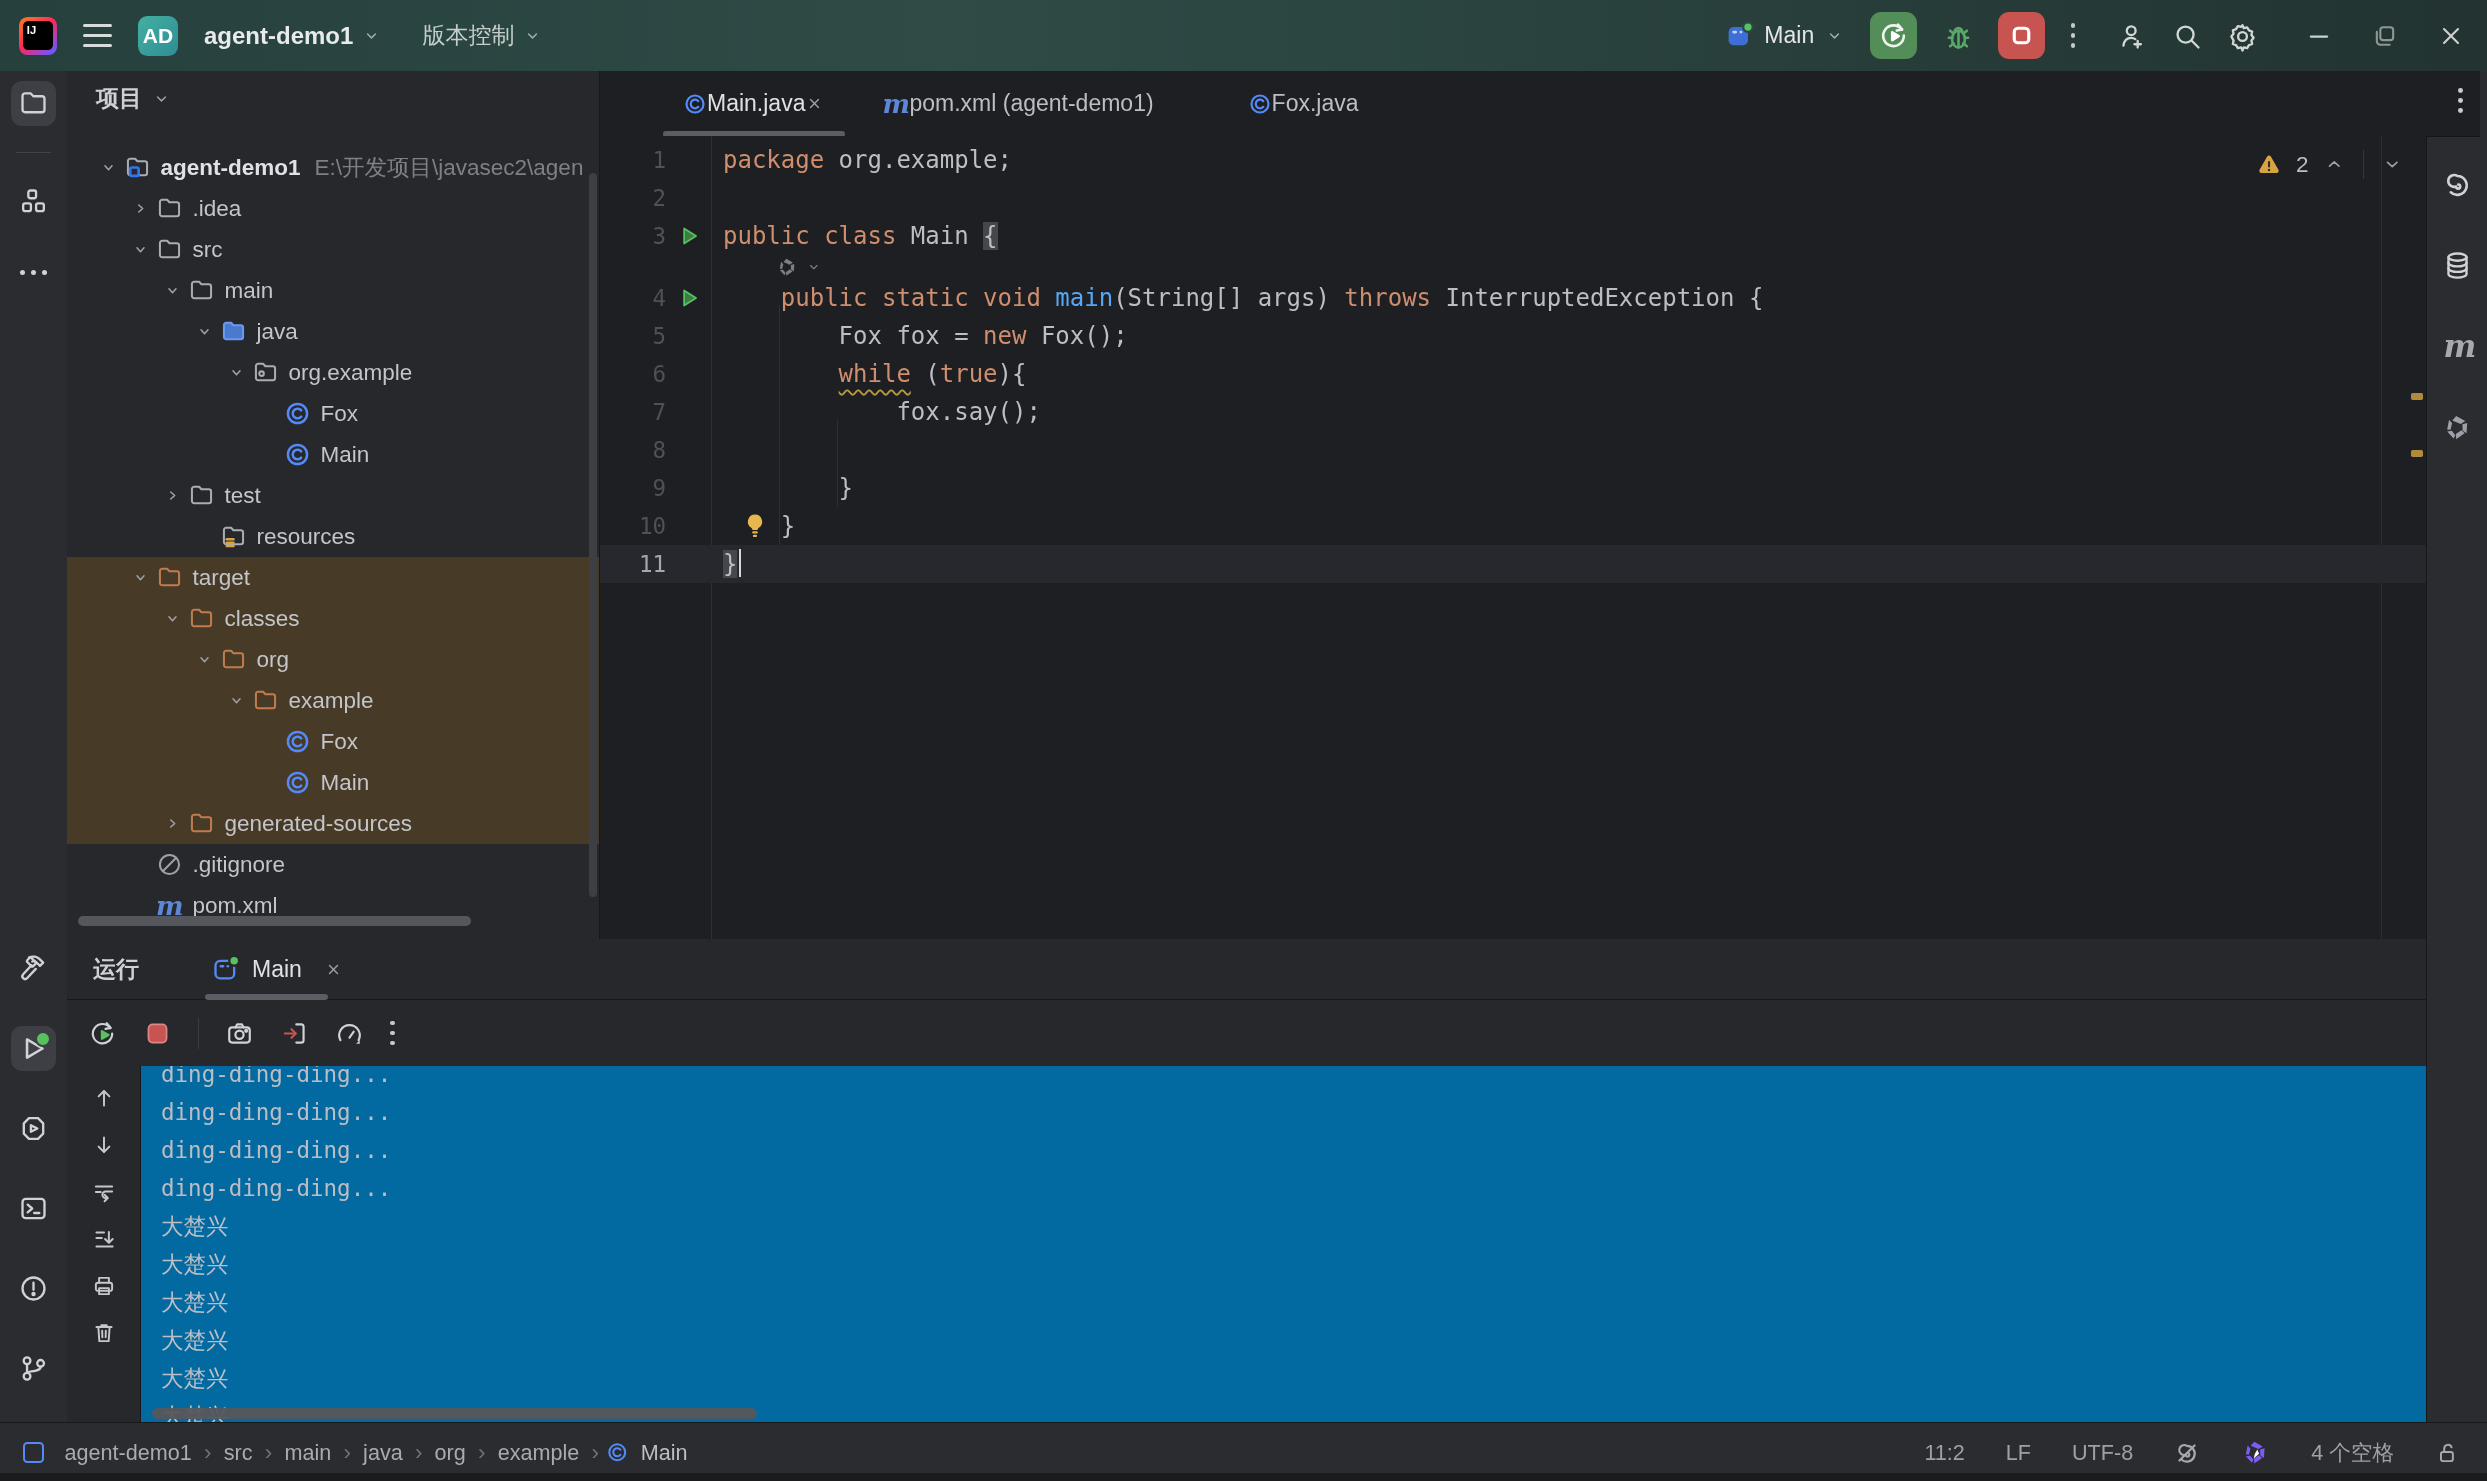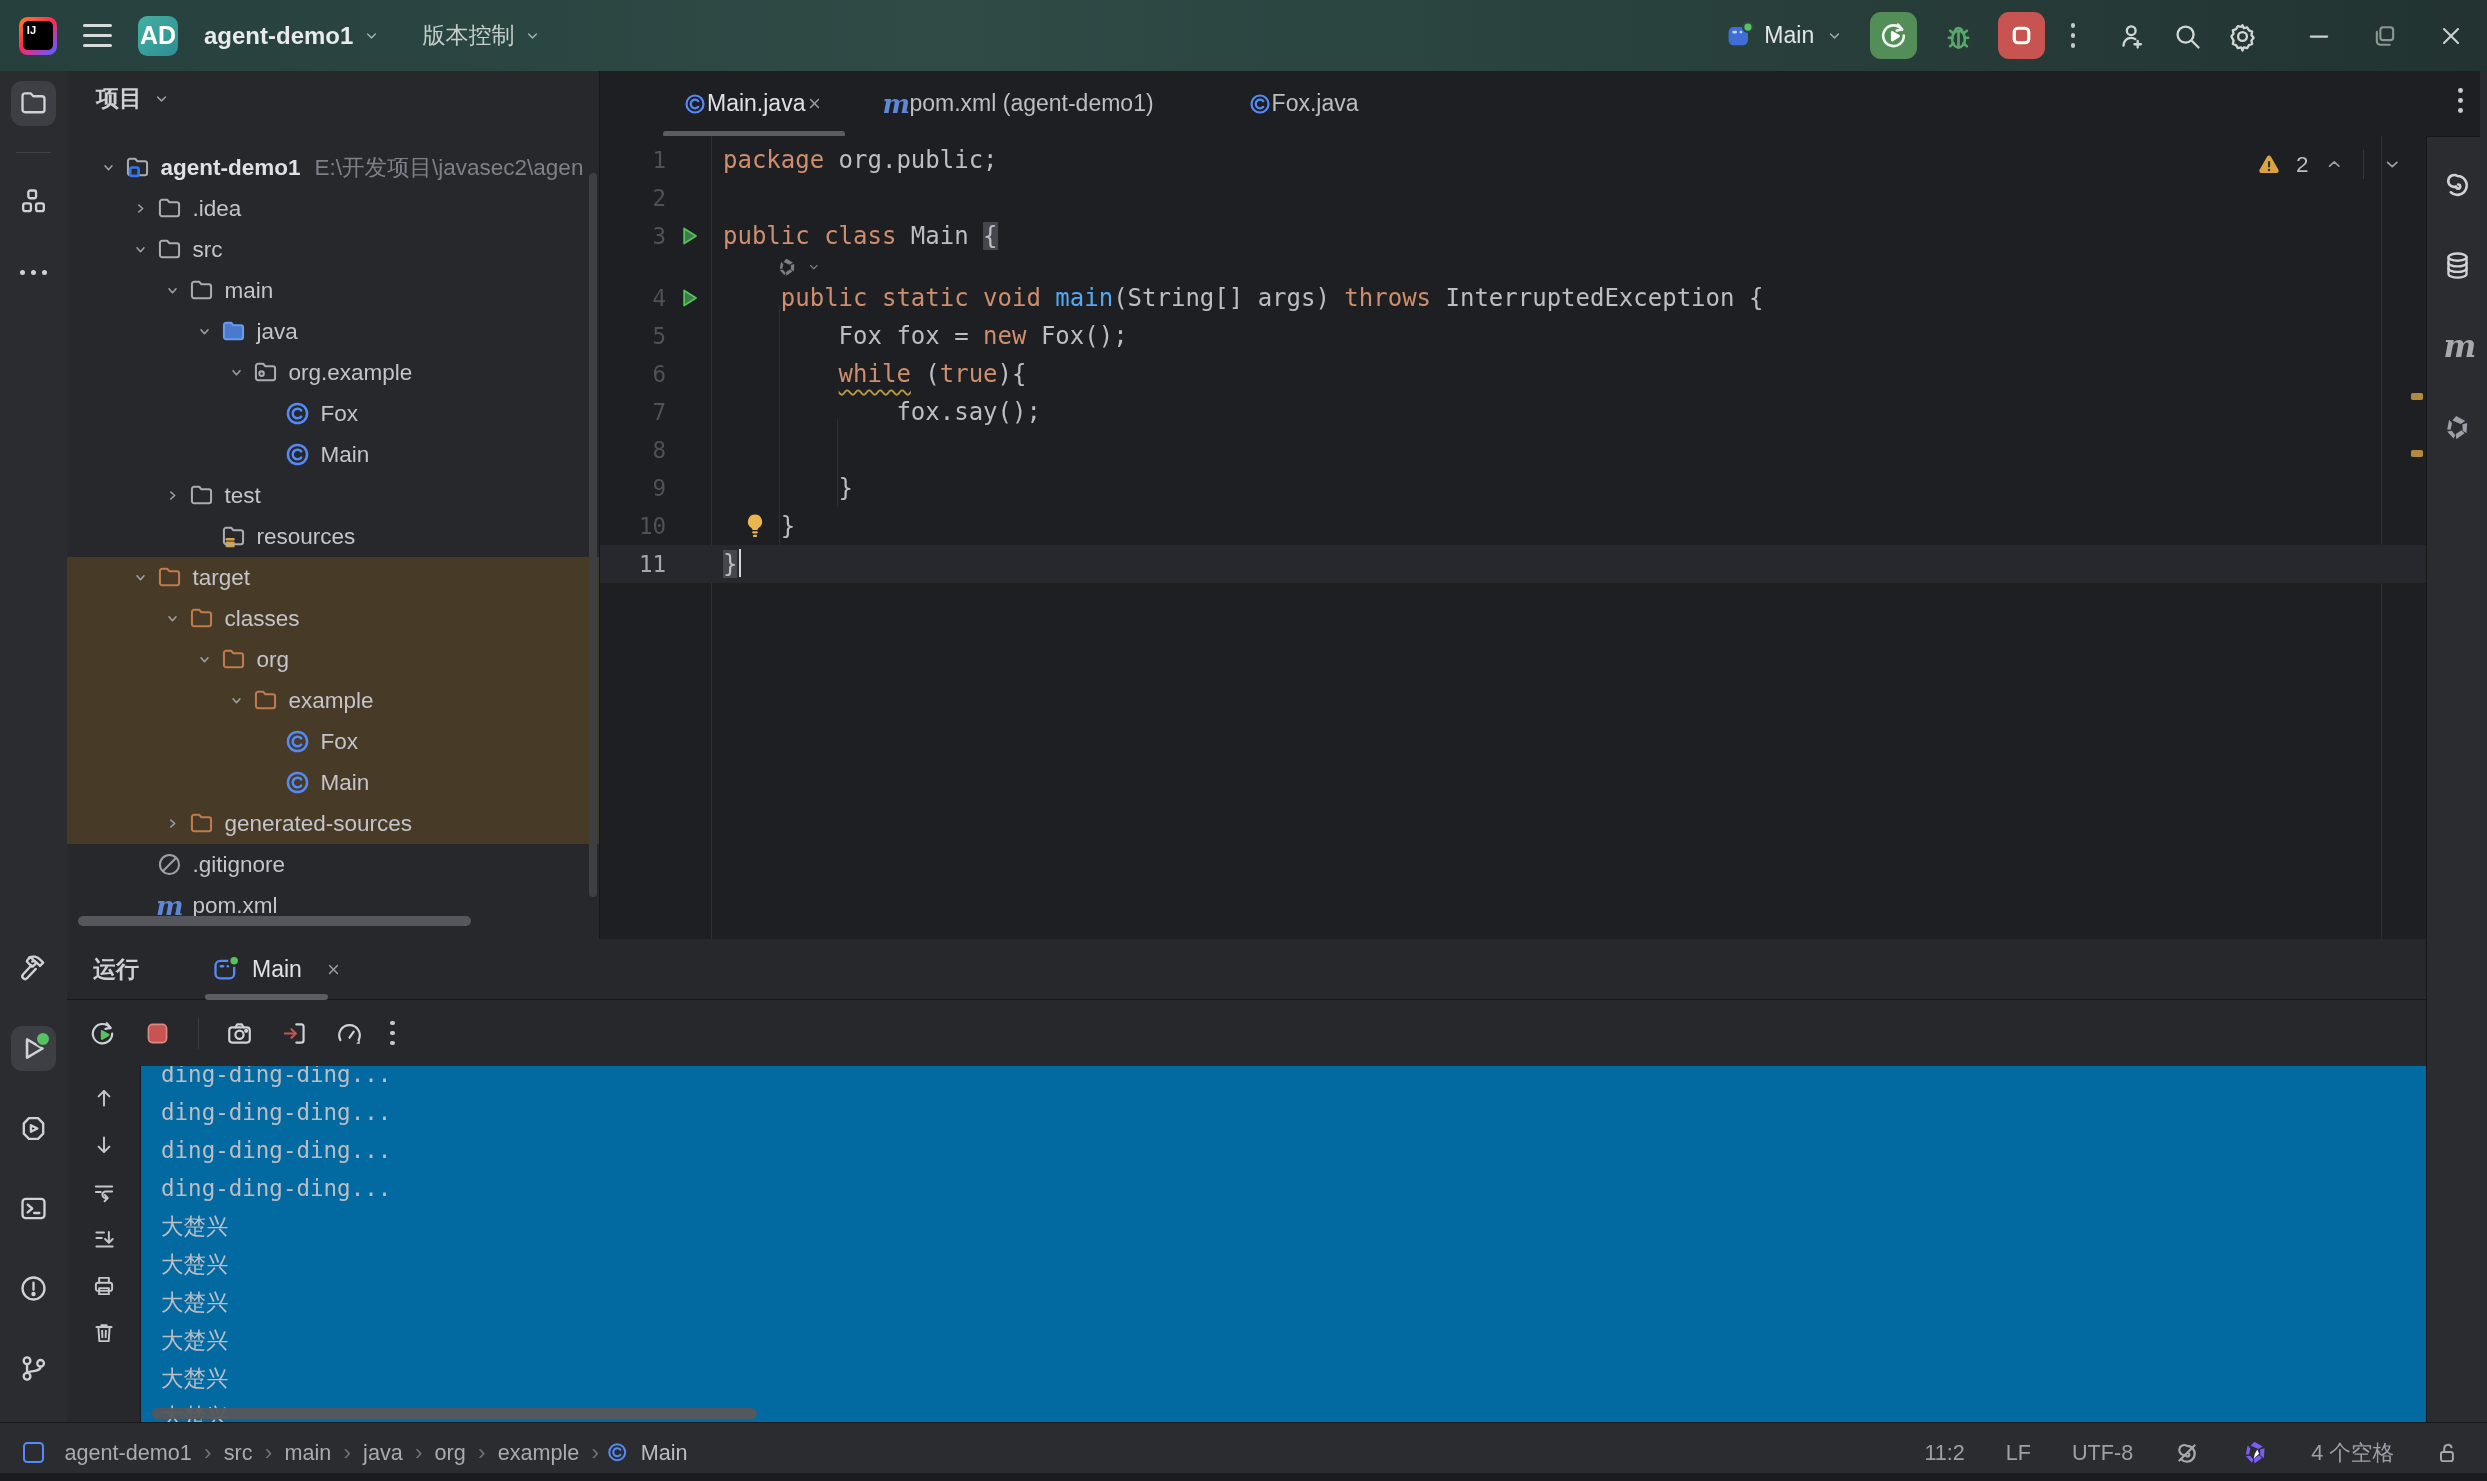--- a/index.html
+++ b/index.html
@@ -15,21 +15,21 @@
   .tb-left{display:flex;align-items:center;gap:26px;padding-left:19px;flex:0 0 auto}
   .tb-right{display:flex;align-items:center;gap:26px;margin-left:auto;padding-right:22.5px}
   .ij-logo{width:38px;height:38px;border-radius:8.6px;
     background:linear-gradient(140deg,#fc801d,#fe2857 46%,#6b57ff 92%);position:relative}
   .ij-logo::after{content:"IJ";position:absolute;left:4.3px;top:4.3px;right:4.3px;bottom:4.3px;
     background:#000;border-radius:5.2px;color:#fff;font-size:11.2px;font-weight:bold;
     display:flex;align-items:flex-start;justify-content:flex-start;padding:3.5px 0 0 3.5px}
   .burger{width:29px;height:22.5px;display:flex;flex-direction:column;justify-content:space-between}
   .burger i{display:block;height:2.9px;background:#d7dcda;border-radius:1.7px}
   .avatar{width:40px;height:40px;border-radius:9.5px;background:linear-gradient(135deg,#43b0a0,#2e8d95);
-    color:#fff;font-weight:bold;font-size:25px;display:flex;align-items:center;justify-content:center}
+    color:#fff;font-weight:bold;font-size:21px;display:flex;align-items:center;justify-content:center}
   .tb-proj{font-size:24px;font-weight:600;color:#e8eaec;display:flex;align-items:center;gap:8.6px}
   .tb-vcs{font-size:23px;color:#c6cdca;display:flex;align-items:center;gap:8.6px;margin-left:15.6px}
   .chev-s{width:19px;height:19px;color:#9fb0ac;flex:0 0 auto}
   .runwidget{display:flex;align-items:center;gap:10.4px;font-size:23px;color:#e3e5e7}
   .tbtn{width:47px;height:47px;border-radius:11.2px;display:flex;align-items:center;justify-content:center}
   .tbtn.green{background:#538e58;color:#eef4ee}
   .tbtn.red{background:#c75450;color:#fff}
   .ticon34{width:29px;height:29px;color:#d2d6d4}
   .wctl{display:flex;align-items:center;gap:38px;margin-left:22.5px;color:#ccd1cf}
 
@@ -609,21 +609,21 @@
 <div id="editor">
   <div class="gutline"></div>
   <div class="wrapguide"></div>
   <div class="iguide" style="left:179px;top:169px;height:240px"></div>
   <div class="iguide" style="left:237px;top:283px;height:88px"></div>
   <div style="height:5.2px"></div>
 
   <div class="crow">
     <span class="lnum">1</span>
       <span class="gslot"></span>
-    <span class="ct"><span class="kw">package</span><span> org.public;</span></span>
+    <span class="ct"><span class="kw">package</span><span> org.example;</span></span>
   </div>
   <div class="crow">
     <span class="lnum">2</span>
       <span class="gslot"></span>
       <span class="ct"></span>
   </div>
   <div class="crow">
     <span class="lnum">3</span>
     <span class="gslot">
         <svg class="runarrow" viewBox="0 0 24 24" style="stroke:#57c25e;fill:#3e7c46;stroke-width:1.6">

